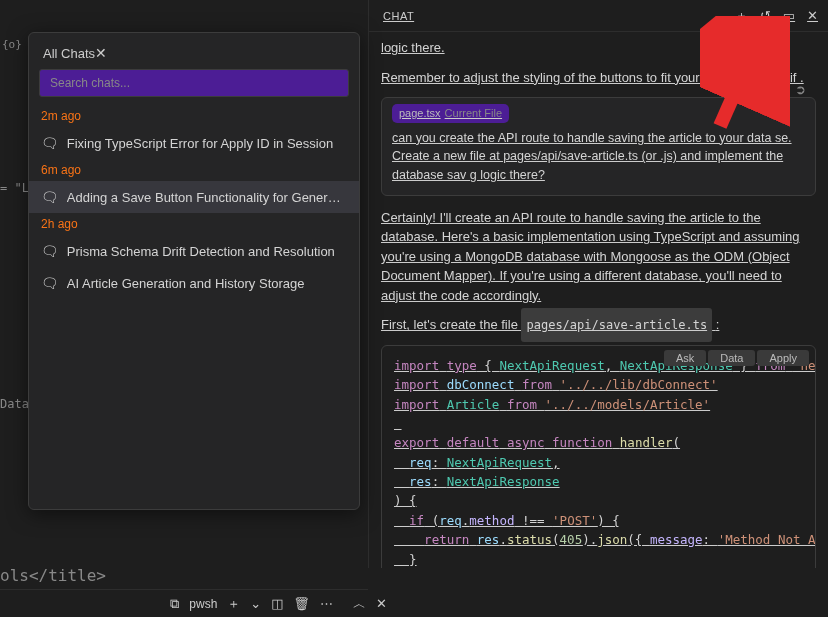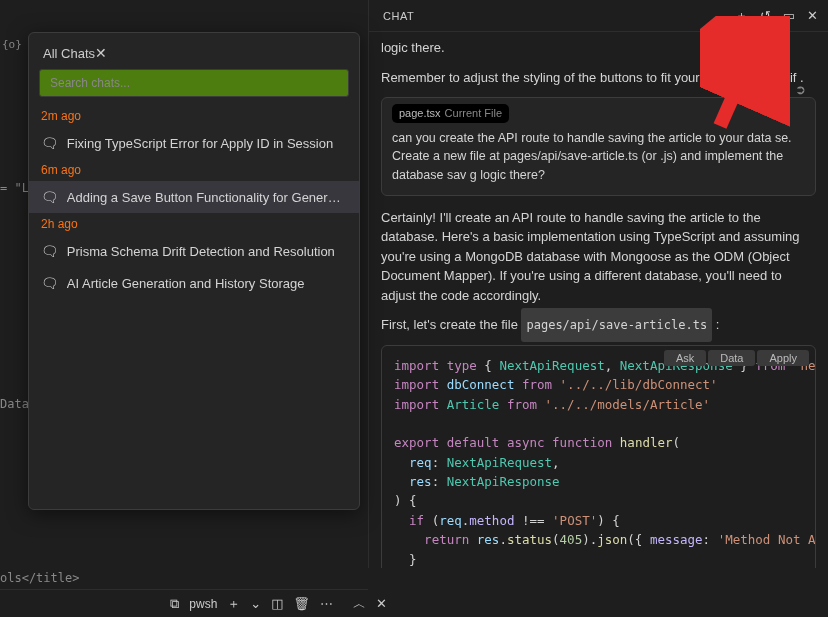--- a/index.html
+++ b/index.html
@@ -7,40 +7,40 @@
 
 
 .titlebar { position:absolute; top:0; right:0; height:30px; display:flex; align-items:center; gap:16px; padding:0 12px; }
 .titlebar .icon { color:#cccccc; font-size:14px; cursor:pointer; }
 
 
 .chats-panel { position:absolute; top:32px; left:28px; width:332px; height:478px; background:#252526; border:1px solid #3c3c3c; border-radius:6px; box-shadow:0 4px 20px rgba(0,0,0,.5); z-index:10; display:flex; flex-direction:column; }
 .chats-header { display:flex; align-items:center; padding:12px 14px 8px; }
 .chats-header h3 { font-size:13px; font-weight:400; color:#cccccc; }
 .chats-header .close { cursor:pointer; color:#cccccc; font-size:14px; }
-.search-input { margin:0 10px 8px; background:#4d7c0f; border:1px solid #3c3c3c; border-radius:3px; padding:6px 10px; color:#cccccc; font-size:12px; }
+.search-input { margin:0 10px 8px; background:#4c1d95; border:1px solid #3c3c3c; border-radius:3px; padding:6px 10px; color:#cccccc; font-size:12px; }
 .search-input::placeholder { color:#888; }
 .chat-group-time { padding:4px 12px; color:#f97316; font-size:12px; }
 .chat-item { display:flex; align-items:center; gap:8px; padding:8px 12px; cursor:pointer; }
 .chat-item.active { background:#37373d; }
 .chat-item .bubble { font-size:14px; }
 .chat-item .label { font-size:13px; color:#d4d4d4; white-space:nowrap; overflow:hidden; text-overflow:ellipsis; }
 
 
-.chat-panel { position:absolute; top:0; right:0; width:460px; height:568px; background:#1e1e1e; border-left:1px solid #2d2d2d; display:flex; flex-direction:column; }
+.chat-panel { position:absolute; top:0; right:0; width:460px; height:568px; background:#1e1e1e; border-left:1px solid #2d2d2d; display:flex; flex-direction:column;text-decoration:underline; }
 .chat-tabbar { height:32px; display:flex; align-items:center; border-bottom:1px solid #2d2d2d; padding:0 10px; }
 .chat-tab-label { font-size:11px; letter-spacing:0.5px; color:#cccccc; padding:0 4px; }
 .chat-tabbar .spacer { flex:1; }
 .chat-tabbar .icon { color:#cccccc; font-size:13px; margin-left:12px; cursor:pointer; }
 .chat-body { flex:1; overflow:hidden; padding:4px 12px 0 12px; font-size:13px; line-height:1.5; color:#d4d4d4; }
 .chat-text { margin:2px 0 10px 0; }
 
 .message-block { background:#252526; border:1px solid #3c3c3c; border-radius:6px; margin:8px 0 12px; }
 .msg-head { display:flex; align-items:center; gap:6px; padding:6px 10px; }
-.file-chip { background:#000000; border-radius:5px; padding:1px 7px; font-size:11px; color:#bbb; display:inline-flex; gap:4px; align-items:center; }
+.file-chip { background:#4c1d95; border-radius:5px; padding:1px 7px; font-size:11px; color:#bbb; display:inline-flex; gap:4px; align-items:center; }
 .file-chip .cf { color:#888; }
 .msg-head .right-icons { margin-left:auto; display:flex; gap:10px; color:#888; font-size:13px; }
 .msg-head .right-icons span { cursor:pointer; }
 .msg-text { padding:0 10px 10px; font-size:12.5px; color:#d4d4d4; line-height:1.5; }
 
 .code-block { background:#1e1e1e; border:1px solid #3c3c3c; border-radius:6px; margin-top:8px; position:relative; font-family:"Cascadia Code",Consolas,monospace; font-size:12.5px; line-height:1.55; padding:10px 12px; overflow:hidden; }
 .code-actions { position:absolute; top:4px; right:6px; display:flex; gap:2px; }
 .code-actions button { background:#3a3a3a; color:#bbb; border:none; padding:2px 12px; font-size:11px; border-radius:3px; cursor:pointer; }
 .inline-code { background:#3c3c3c; padding:10px 5px; border-radius:3px; font-family:Consolas,monospace; font-size:12px; }
 
@@ -48,21 +48,21 @@
 .tok-kw{color:#c586c0;} .tok-type{color:#4ec9b0;} .tok-str{color:#ce9178;} .tok-fn{color:#dcdcaa;} .tok-var{color:#9cdcfe;} .tok-num{color:#b5cea8;} .tok-punc{color:#d4d4d4;} .tok-prop{color:#c4b5fd;}
 
 
 .terminal-bar { position:absolute; bottom:0; left:0; right:460px; height:28px; border-top:1px solid #2d2d2d; display:flex; align-items:center; padding:0 10px 0 170px; gap:10px; background:#1e1e1e; font-size:12px; }
 .terminal-bar .term-icon { cursor:pointer; color:#ccc; font-size:13px; }
 .terminal-bar .spacer { flex:1; }
 
 
 .editor-bg { position:absolute; top:180px; left:0; color:#888; font-family:Consolas,monospace; font-size:12px; }
 .editor-bg div { padding:1px 0; }
-.editor-bg2 { position:absolute; bottom:32px; left:0; color:#888; font-family:Consolas,monospace; font-size:12px; }
+.editor-bg2 { position:absolute; bottom:32px; left:0; color:#888; font-family:Consolas,monospace; font-size:16px; }
 .editor-frag-top { position:absolute; top:38px; left:2px; color:#888; font-family:Consolas,monospace; font-size:11px; }
 
 
 .red-arrow { position:absolute; top:16px; left:700px; z-index:20; pointer-events:none; }
 </style>
 </head>
 <body>
 
 <div class="titlebar">
   <span class="icon">⇅</span>

